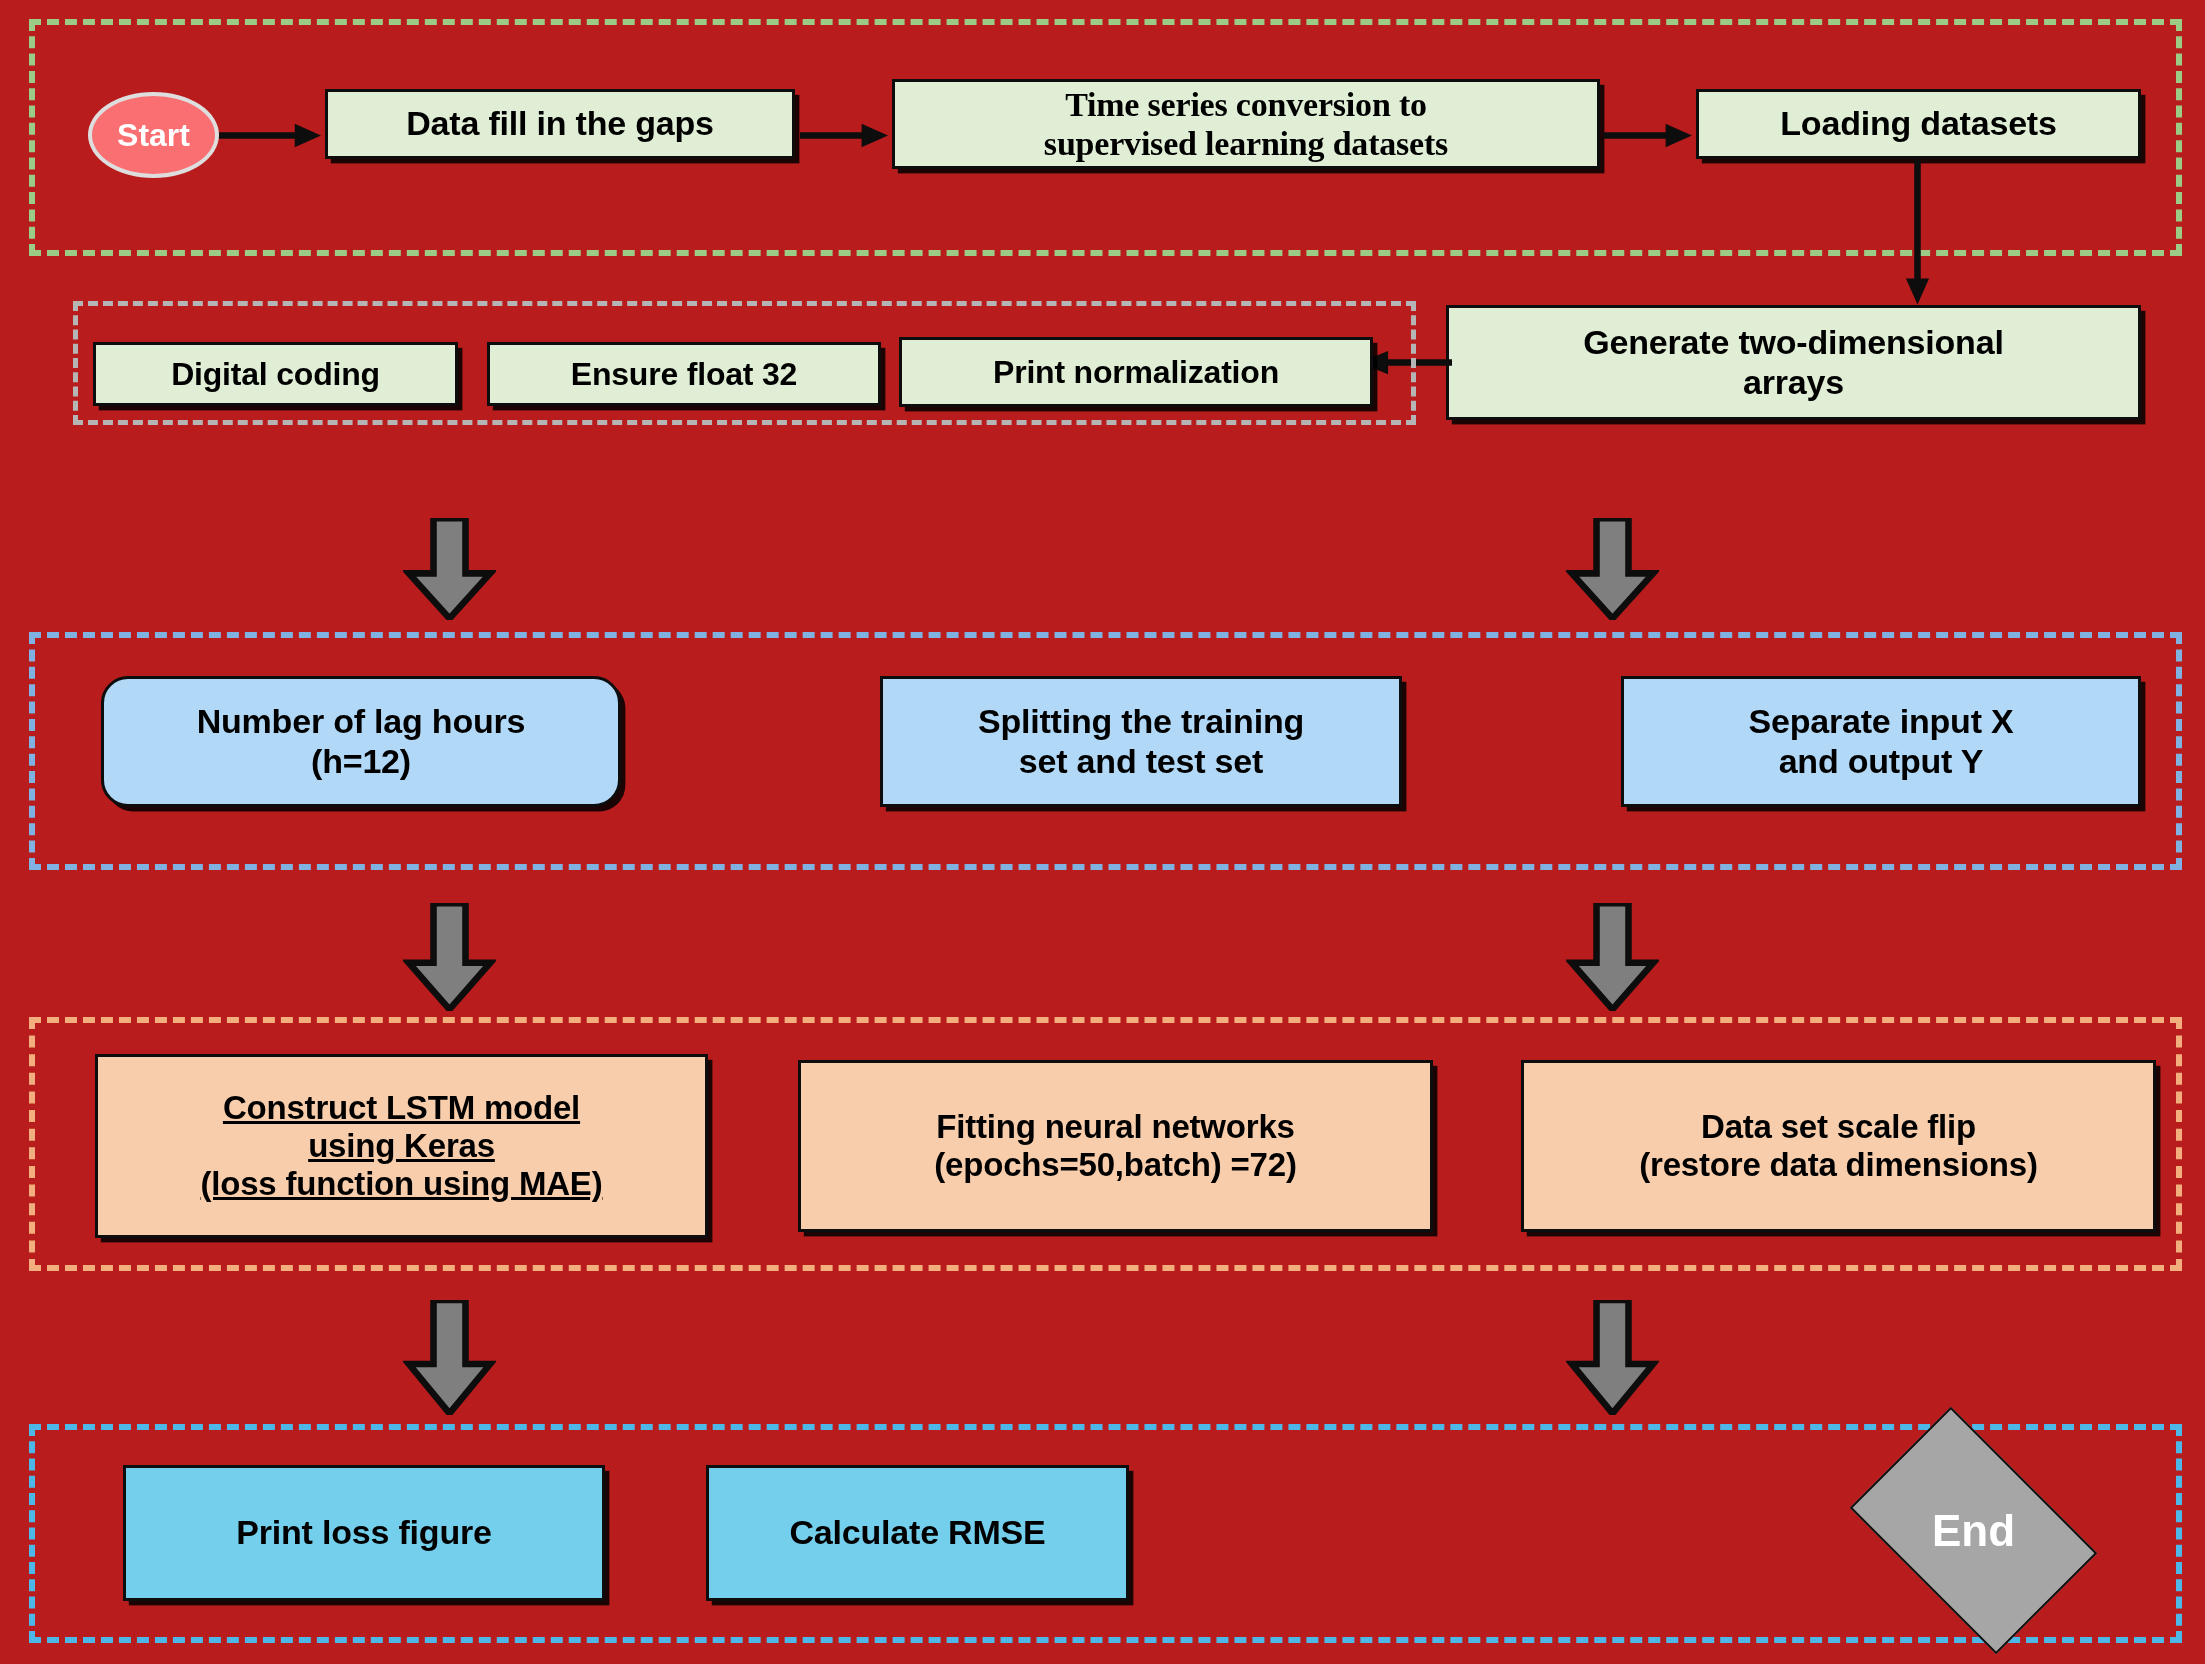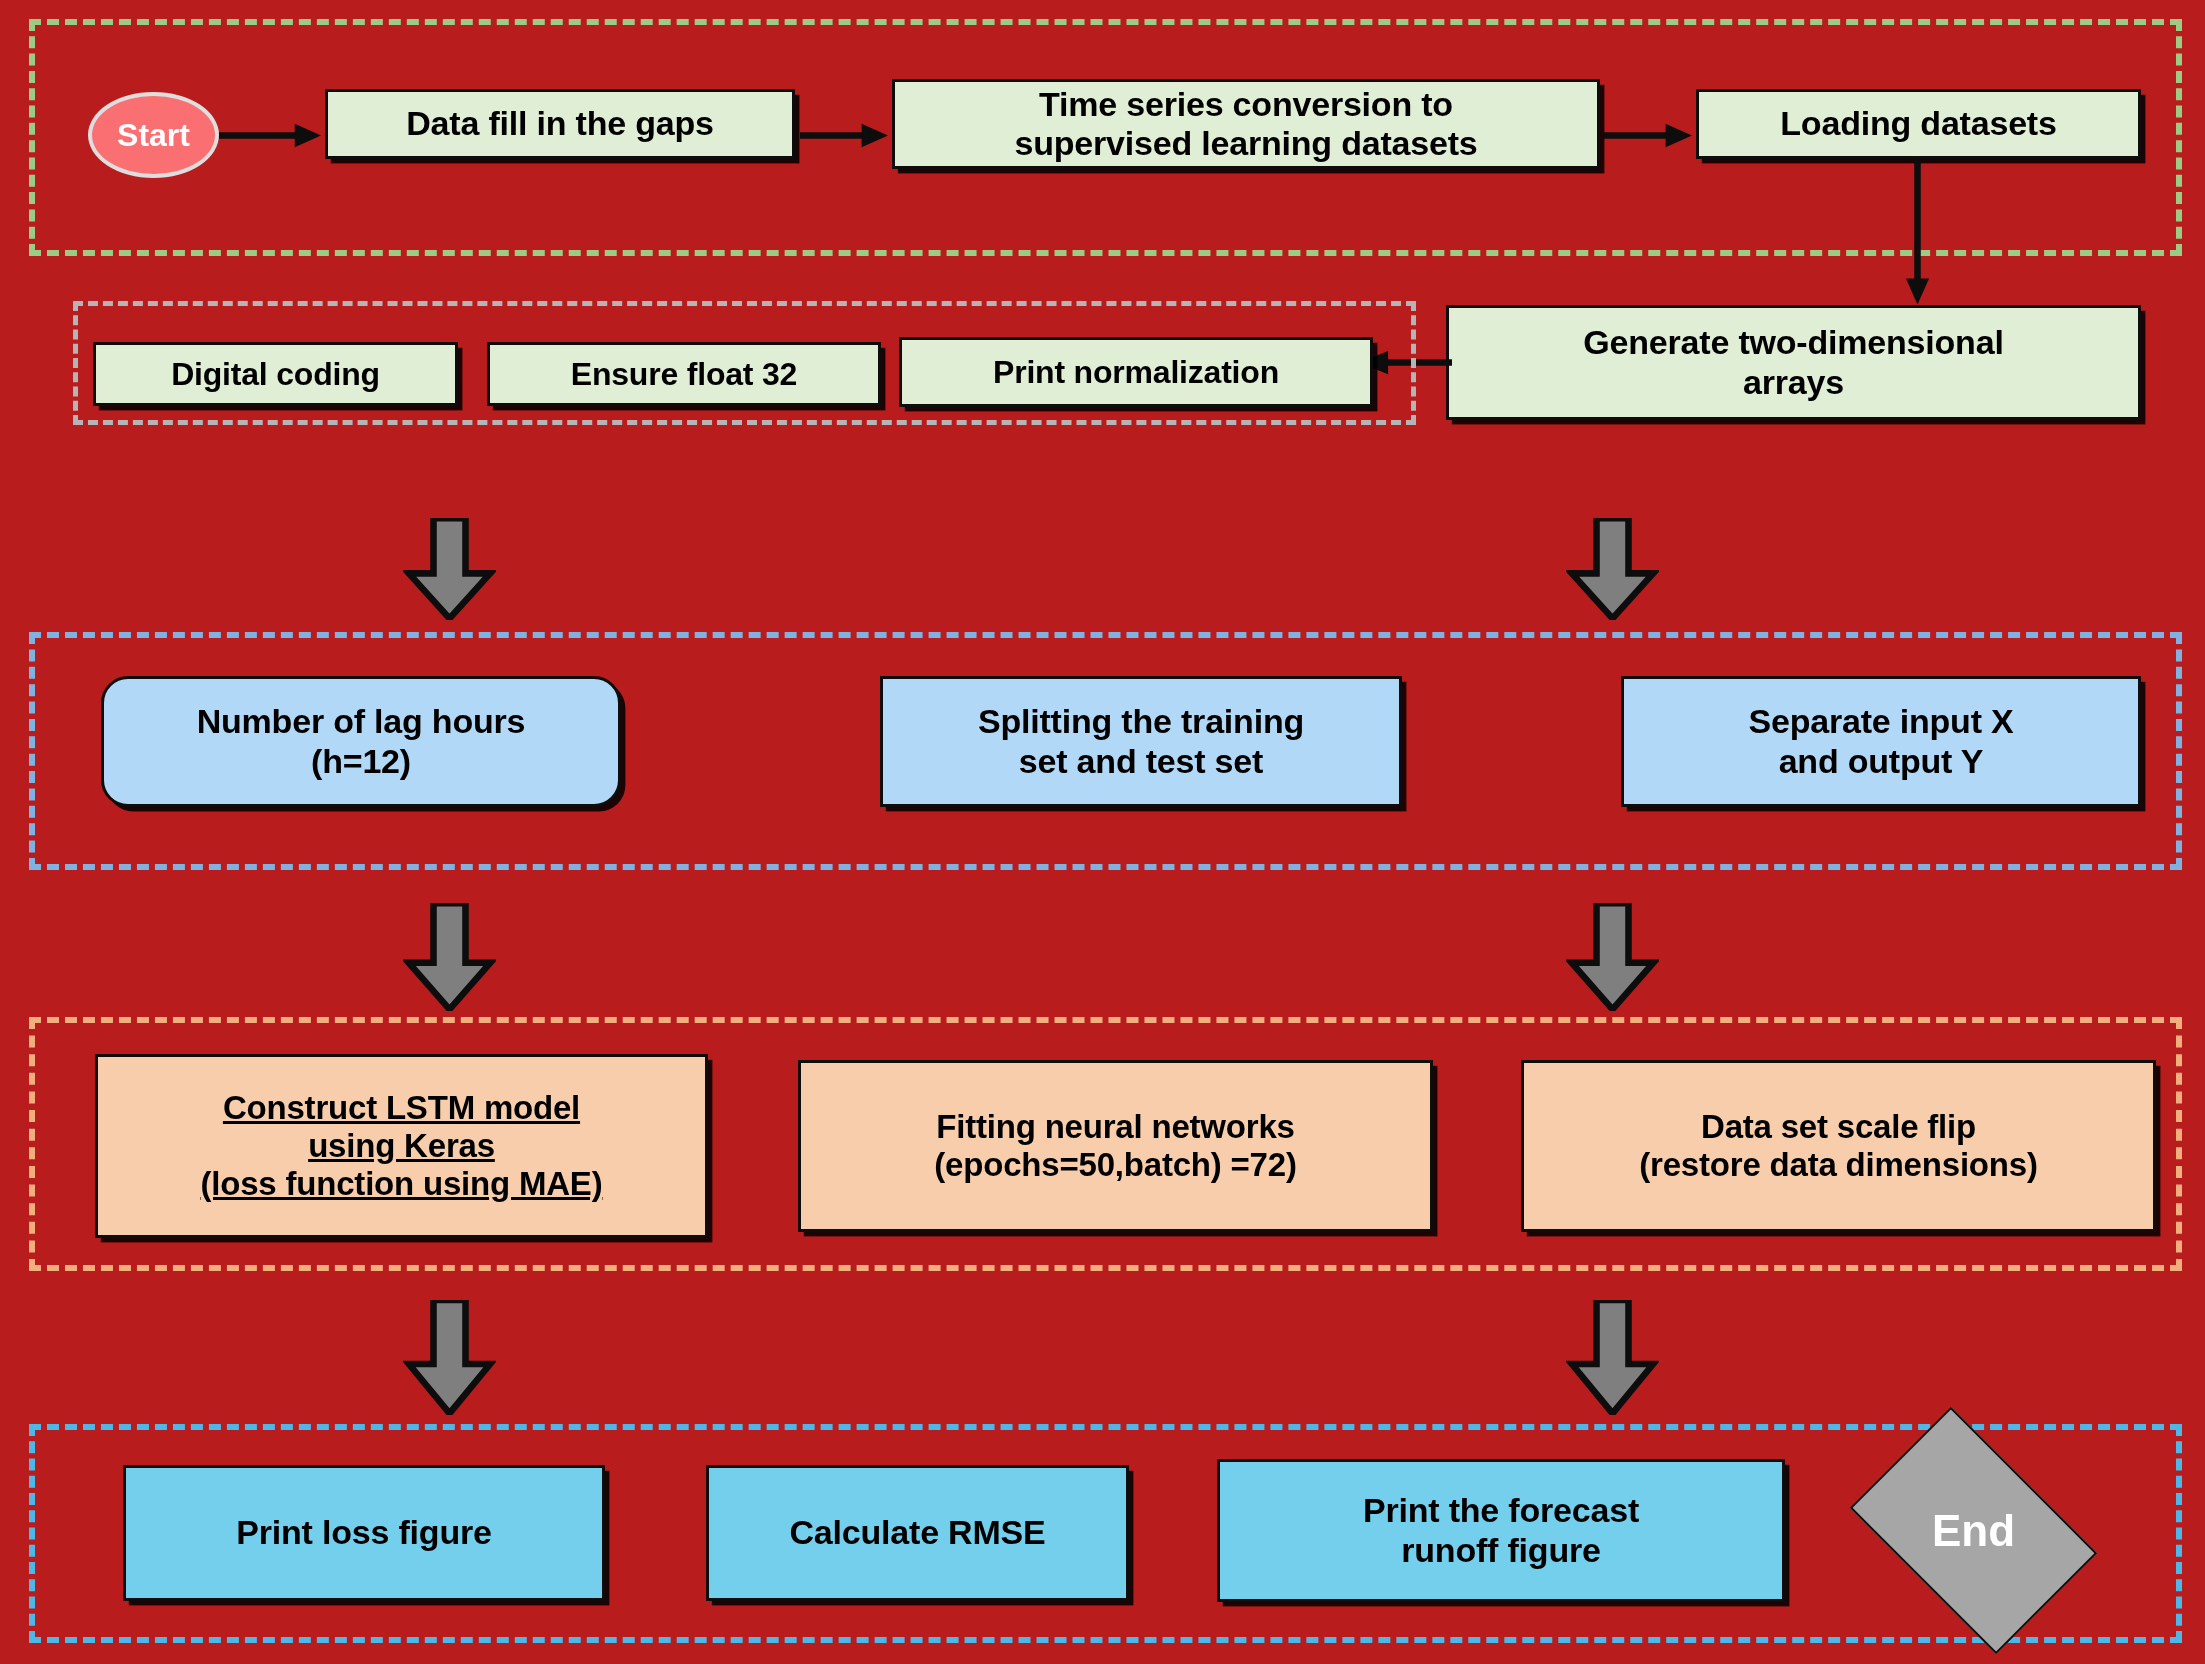--- a/index.html
+++ b/index.html
@@ -106,21 +106,21 @@
 
   <div class="box green" style="left:325px; top:89px; width:470px; height:70px; font-size:34px;">Data fill in the gaps</div>
 
   <div class="conn" style="left:800px; top:123px; width:88px; height:25px;">
     <svg width="88" height="25" viewBox="0 0 120 34">
       <line x1="0" y1="17" x2="92" y2="17" stroke="#0d0d0d" stroke-width="9"></line>
       <polygon points="120,17 84,1 84,33" fill="#0d0d0d"></polygon>
     </svg>
   </div>
 
-  <div class="box green" style="left:892px; top:79px; width:708px; height:90px; font-size:34px;">Time series conversion to
+  <div class="box green" style="left:892px; top:79px; width:708px; height:90px; font-size:34px;font-family:Liberation Serif, serif;">Time series conversion to
 supervised learning datasets</div>
 
   <div class="conn" style="left:1604px; top:123px; width:88px; height:25px;">
     <svg width="88" height="25" viewBox="0 0 120 34">
       <line x1="0" y1="17" x2="92" y2="17" stroke="#0d0d0d" stroke-width="9"></line>
       <polygon points="120,17 84,1 84,33" fill="#0d0d0d"></polygon>
     </svg>
   </div>
 
   <div class="box green" style="left:1696px; top:89px; width:445px; height:70px; font-size:34px;">Loading datasets</div>
@@ -205,22 +205,20 @@
       <polygon points="42,0 86,0 86,88 120,88 64,156 8,88 42,88" fill="#7f7f7f" stroke="#0d0d0d" stroke-width="9" stroke-linejoin="miter"></polygon>
     </svg>
   </div>
 
   <div class="group cyan" style="left:29px; top:1424px; width:2153px; height:219px;"></div>
 
   <div class="box cyan" style="left:123px; top:1465px; width:482px; height:136px; font-size:34px;">Print loss figure</div>
 
   <div class="box cyan" style="left:706px; top:1465px; width:423px; height:136px; font-size:34px;">Calculate RMSE</div>
 
-  <div class="box cyan" style="left:1217px; top:1459px; width:568px; height:143px; font-size:34px;">Print the forecast
-runoff  figure</div>
 
   <div class="diamond" style="left:1870px; top:1459px; width:207px; height:143px;">
     <div class="dshape"></div>
     <span class="dlabel" style="font-size:44px;">End</span>
   </div>
 
 </div>
 
 
 </body></html>

